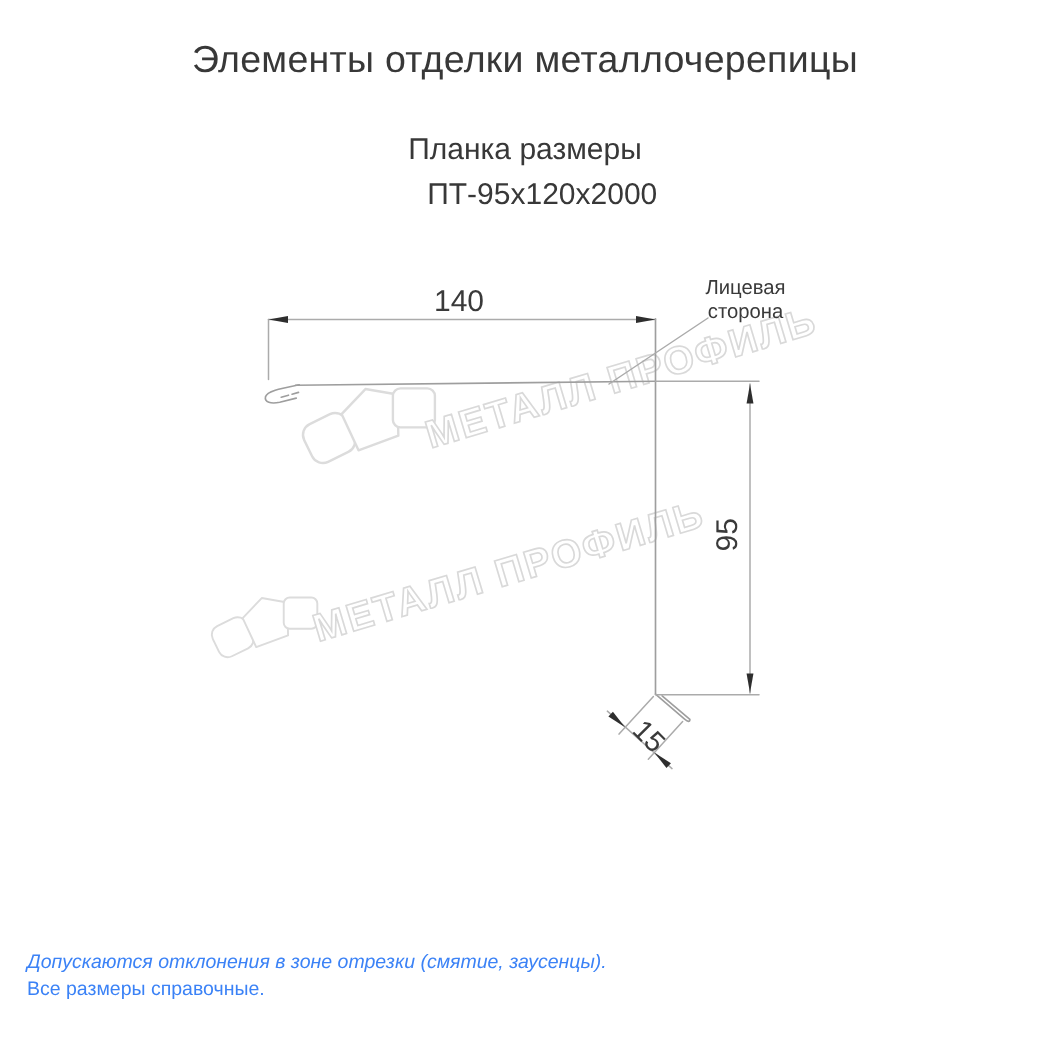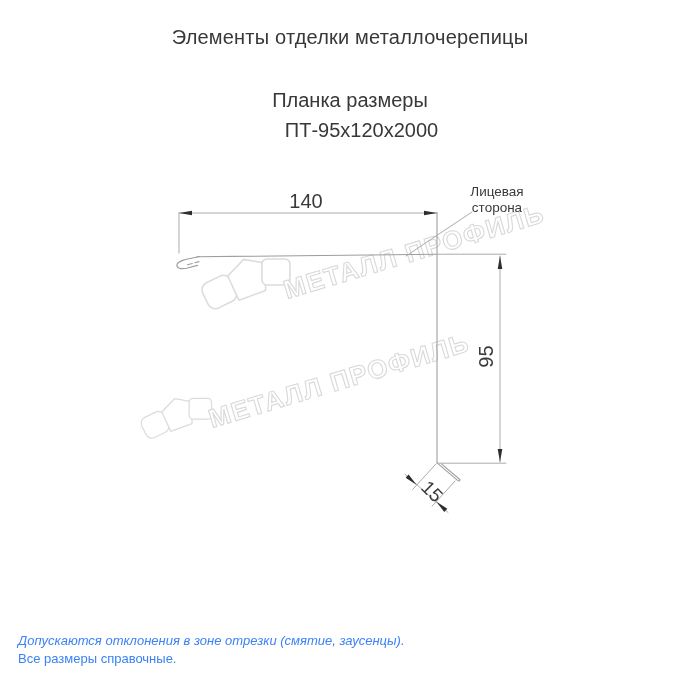--- a/index.html
+++ b/index.html
@@ -3,21 +3,21 @@
 <meta charset="utf-8">
 <style>
   html,body{margin:0;padding:0;}
   body{
     width:700px;height:700px;position:relative;background:#ffffff;
     font-family:"Liberation Sans", sans-serif;color:#3a3a3a;overflow:hidden;
   }
   .abs{position:absolute;}
   .page-title{
     left:0;right:0;top:26px;text-align:center;
-    font-size:20px;letter-spacing:0.2px;color:#383838;
+    font-size:25px;letter-spacing:0.2px;color:#383838;
   }
   .product-title{
     left:0;right:0;top:89px;text-align:center;
     font-size:20px;color:#383838;
   }
   .model-title{
     left:0;right:0;top:119px;text-align:center;
     font-size:20px;color:#383838;padding-left:23px;
   }
   svg.diagram{left:0;top:0;width:700px;height:700px;}

